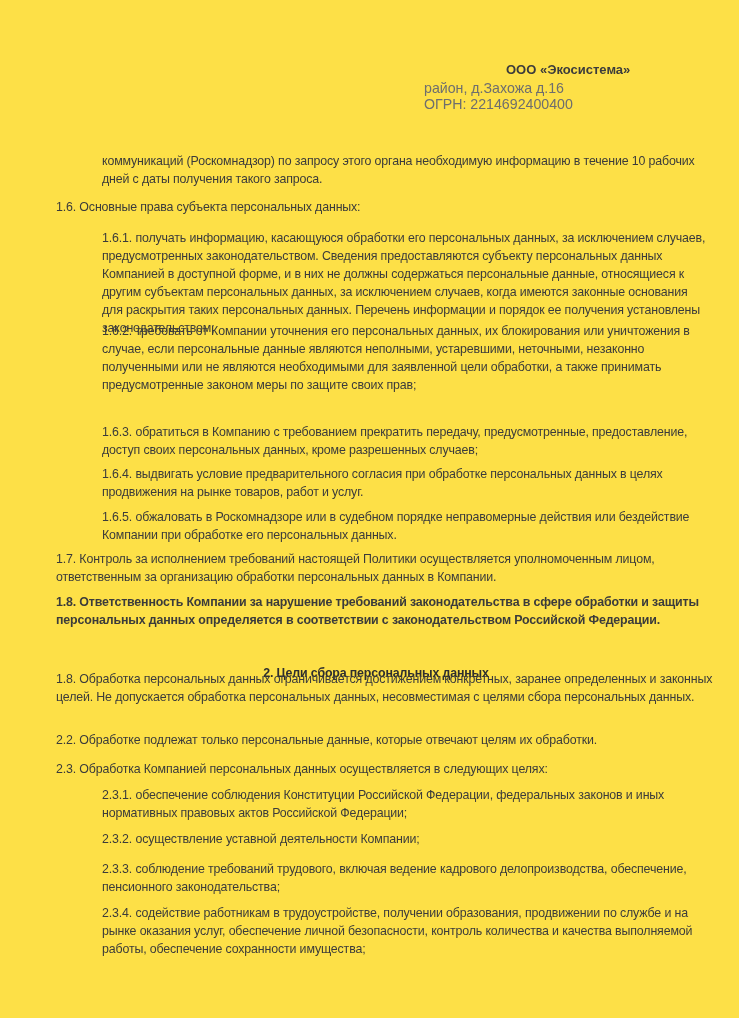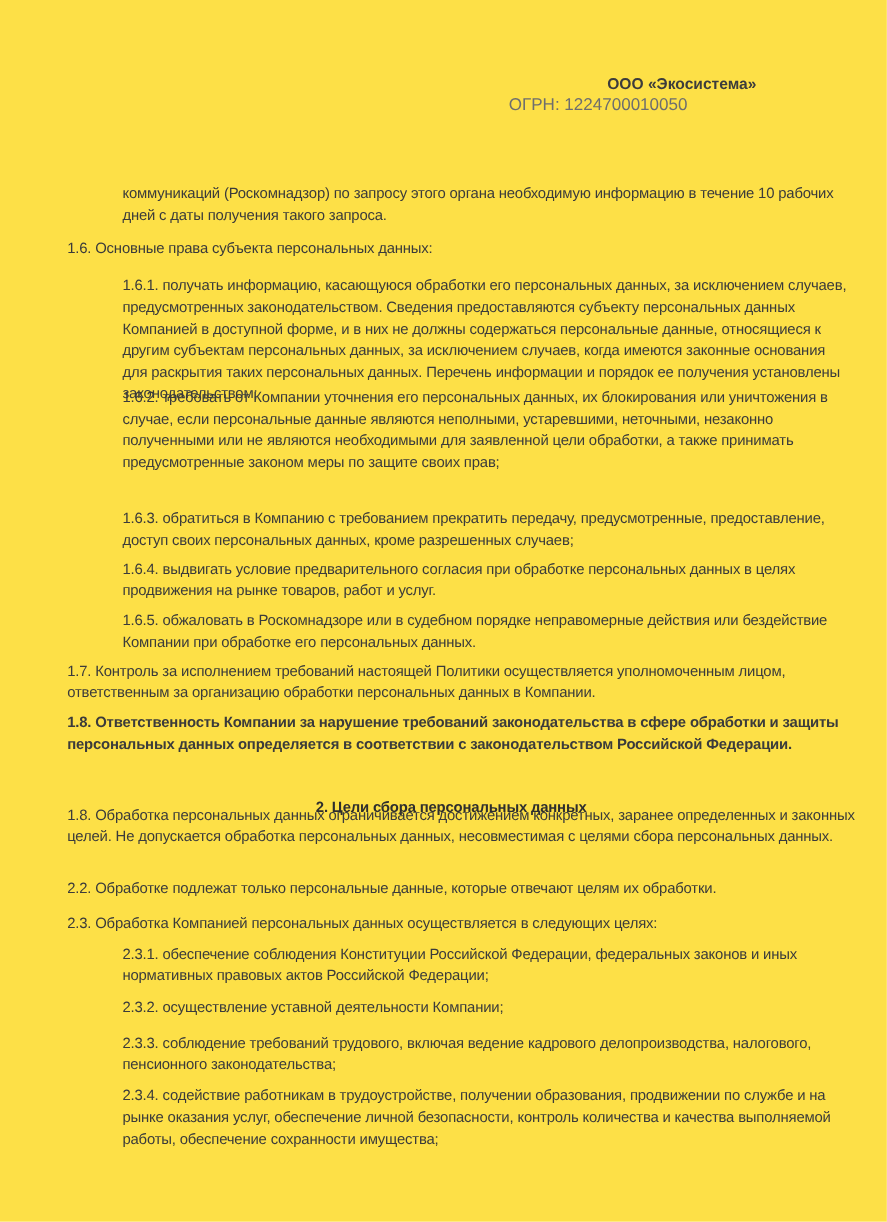--- a/index.html
+++ b/index.html
@@ -64,21 +64,22 @@
       color: #2e2e2e;
     }
   </style>
 </head>
 <body>
 
 <div class="page">
 
   <div class="header">
     <div class="company">ООО «Экосистема»</div>
-    <div class="line">ОГРН: 1224700010050</div>
+    <div class="line">район, д.Захожа д.16</div>
+    <div class="line">ОГРН: 2214692400400</div>
   </div>
 
   <div class="body-text">
     <p class="p l2" style="top:152px;">коммуникаций (Роскомнадзор) по запросу этого органа необходимую информацию в течение 10 рабочих дней с даты получения такого запроса.</p>
 
     <p class="p l1" style="top:198px;">1.6. Основные права субъекта персональных данных:</p>
 
     <p class="p l2" style="top:229px;">1.6.1. получать информацию, касающуюся обработки его персональных данных, за исключением случаев, предусмотренных законодательством. Сведения предоставляются субъекту персональных данных Компанией в доступной форме, и в них не должны содержаться персональные данные, относящиеся к другим субъектам персональных данных, за исключением случаев, когда имеются законные основания для раскрытия таких персональных данных. Перечень информации и порядок ее получения установлены законодательством;</p>
 
     <p class="p l2" style="top:322px;">1.6.2. требовать от Компании уточнения его персональных данных, их блокирования или уничтожения в случае, если персональные данные являются неполными, устаревшими, неточными, незаконно полученными или не являются необходимыми для заявленной цели обработки, а также принимать предусмотренные законом меры по защите своих прав;</p>
@@ -98,17 +99,17 @@
     <p class="p l1" style="top:670px;">1.8. Обработка персональных данных ограничивается достижением конкретных, заранее определенных и законных целей. Не допускается обработка персональных данных, несовместимая с целями сбора персональных данных.</p>
 
     <p class="p l1" style="top:731px;">2.2. Обработке подлежат только персональные данные, которые отвечают целям их обработки.</p>
 
     <p class="p l1" style="top:760px;">2.3. Обработка Компанией персональных данных осуществляется в следующих целях:</p>
 
     <p class="p l2" style="top:786px;">2.3.1. обеспечение соблюдения Конституции Российской Федерации, федеральных законов и иных нормативных правовых актов Российской Федерации;</p>
 
     <p class="p l2" style="top:830px;">2.3.2. осуществление уставной деятельности Компании;</p>
 
-    <p class="p l2" style="top:860px;">2.3.3. соблюдение требований трудового, включая ведение кадрового делопроизводства, налогового, пенсионного законодательства;</p>
+    <p class="p l2" style="top:860px;">2.3.3. соблюдение требований трудового, включая ведение кадрового делопроизводства, обеспечение, пенсионного законодательства;</p>
 
     <p class="p l2" style="top:904px;">2.3.4. содействие работникам в трудоустройстве, получении образования, продвижении по службе и на рынке оказания услуг, обеспечение личной безопасности, контроль количества и качества выполняемой работы, обеспечение сохранности имущества;</p>
   </div>
 </div>
 
 </body></html>

